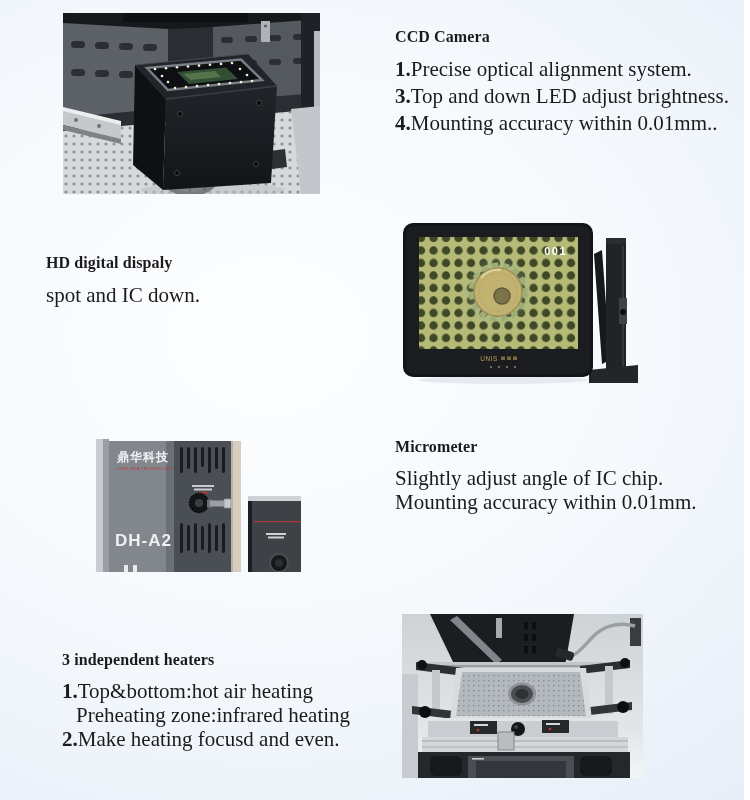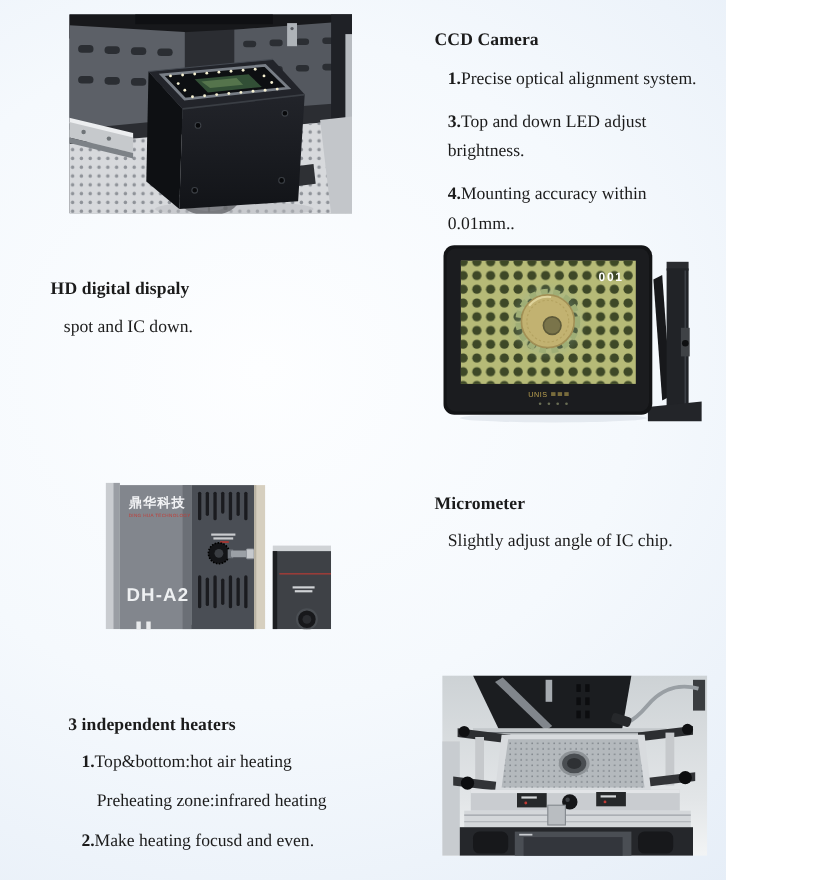--- a/index.html
+++ b/index.html
@@ -1,34 +1,34 @@
 <!DOCTYPE html>
 <html><head>
 <meta charset="utf-8">
 <style>
   html,body{margin:0;padding:0;}
   .page{
-    position:relative;width:660px;height:800px;overflow:hidden;
+    position:relative;width:744px;height:800px;overflow:hidden;
     background:radial-gradient(ellipse 115% 85% at 36% 42%, #fdfeff 0%, #f5f9fd 45%, #e2ebf6 100%);
     font-family:"Liberation Serif","DejaVu Serif",serif;color:#1b1b1b;
   }
   .photo{position:absolute;margin:0;line-height:0;}
   #photo-ccd{left:63px;top:13px;}
   #photo-display{left:403px;top:220px;text-decoration:underline;}
   #photo-panel{left:96px;top:433px;}
   #photo-station{left:402px;top:614px;}
   .text-block{position:absolute;}
   .text-block h3{font-size:16px;font-weight:bold;margin:0 0 10px 0;letter-spacing:.1px;}
-  .feat-item{margin:12px;font-size:16px;font-family:Liberation Serif, serif;}
+  .feat-item{margin:0;font-size:21px;font-family:Liberation Serif, serif;}
   .num{font-weight:bold;}
   #text-ccd{left:395px;top:28px;}
   #text-ccd .feat-item{line-height:27px;}
   #text-hd{left:46px;top:254px;}
   #text-hd .feat-item{line-height:27px;}
-  #text-micro{left:395px;top:450px;}
+  #text-micro{left:395px;top:438px;}
   #text-micro .feat-item{line-height:24px;}
   #text-heaters{left:62px;top:651px;}
   #text-heaters .feat-item{line-height:24px;}
   .indent{padding-left:14px;}
   svg{display:block;}
 </style>
 </head>
 <body>
 
 <div class="page">
@@ -269,20 +269,21 @@
         <rect x="172" y="103.5" width="16" height="2" fill="#cfd2d5"></rect>
         <circle cx="183" cy="130" r="9" fill="#17181b" stroke="#4a4e53" stroke-width="2"></circle>
         <circle cx="183" cy="130" r="4" fill="#2b2d31"></circle>
       </g>
     </svg>
   </figure>
 
   <section class="text-block" id="text-micro">
     <h3>Micrometer</h3>
     <p class="feat-item">Slightly adjust angle of IC chip.</p>
+    <p class="feat-item">Mounting accuracy within 0.01mm.</p>
   </section>
 
   <section class="text-block" id="text-heaters">
     <h3>3 independent heaters</h3>
     <p class="feat-item"><b class="num">1.</b><span>Top&amp;bottom:hot air heating</span></p>
     <p class="feat-item indent"><span>Preheating zone:infrared heating</span></p>
     <p class="feat-item"><b class="num">2.</b><span>Make heating focusd and even.</span></p>
   </section>
 
   <figure class="photo" id="photo-station">

